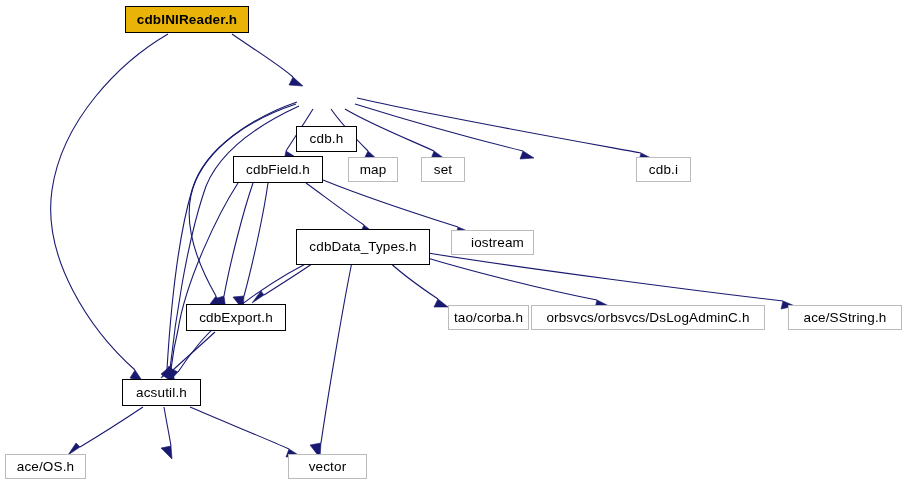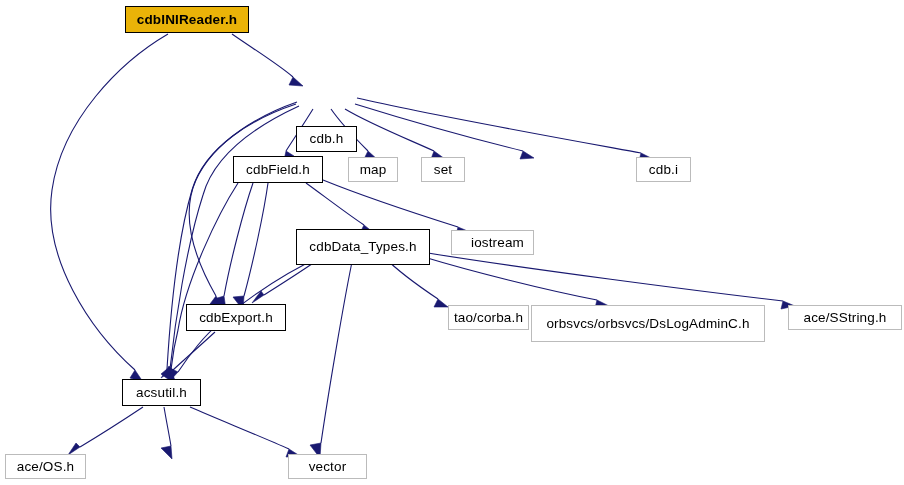--- a/index.html
+++ b/index.html
@@ -138,21 +138,21 @@
     </div>
     <div class="node-box external" style="left: 451px; top: 230px; width: 83px; height: 25px; padding-left: 12px;">
       <span class="node-label">iostream</span>
     </div>
     <div class="node-box internal" style="left: 186px; top: 304px; width: 100px; height: 27px;">
       <span class="node-label">cdbExport.h</span>
     </div>
     <div class="node-box external" style="left: 412px; top: 305px; width: 81px; height: 25px; margin-left: 36px;">
       <span class="node-label">tao/corba.h</span>
     </div>
-    <div class="node-box external" style="left: 531px; top: 305px; width: 234px; height: 37px;">
+    <div class="node-box external" style="left: 531px; top: 305px; width: 234px; height: 25px;">
       <span class="node-label">orbsvcs/orbsvcs/DsLogAdminC.h</span>
     </div>
     <div class="node-box external" style="left: 788px; top: 305px; width: 114px; height: 25px;">
       <span class="node-label">ace/SString.h</span>
     </div>
     <div class="node-box internal" style="left: 122px; top: 379px; width: 79px; height: 27px;">
       <span class="node-label">acsutil.h</span>
     </div>
     <div class="node-box external" style="left: 5px; top: 454px; width: 81px; height: 25px;">
       <span class="node-label">ace/OS.h</span>

